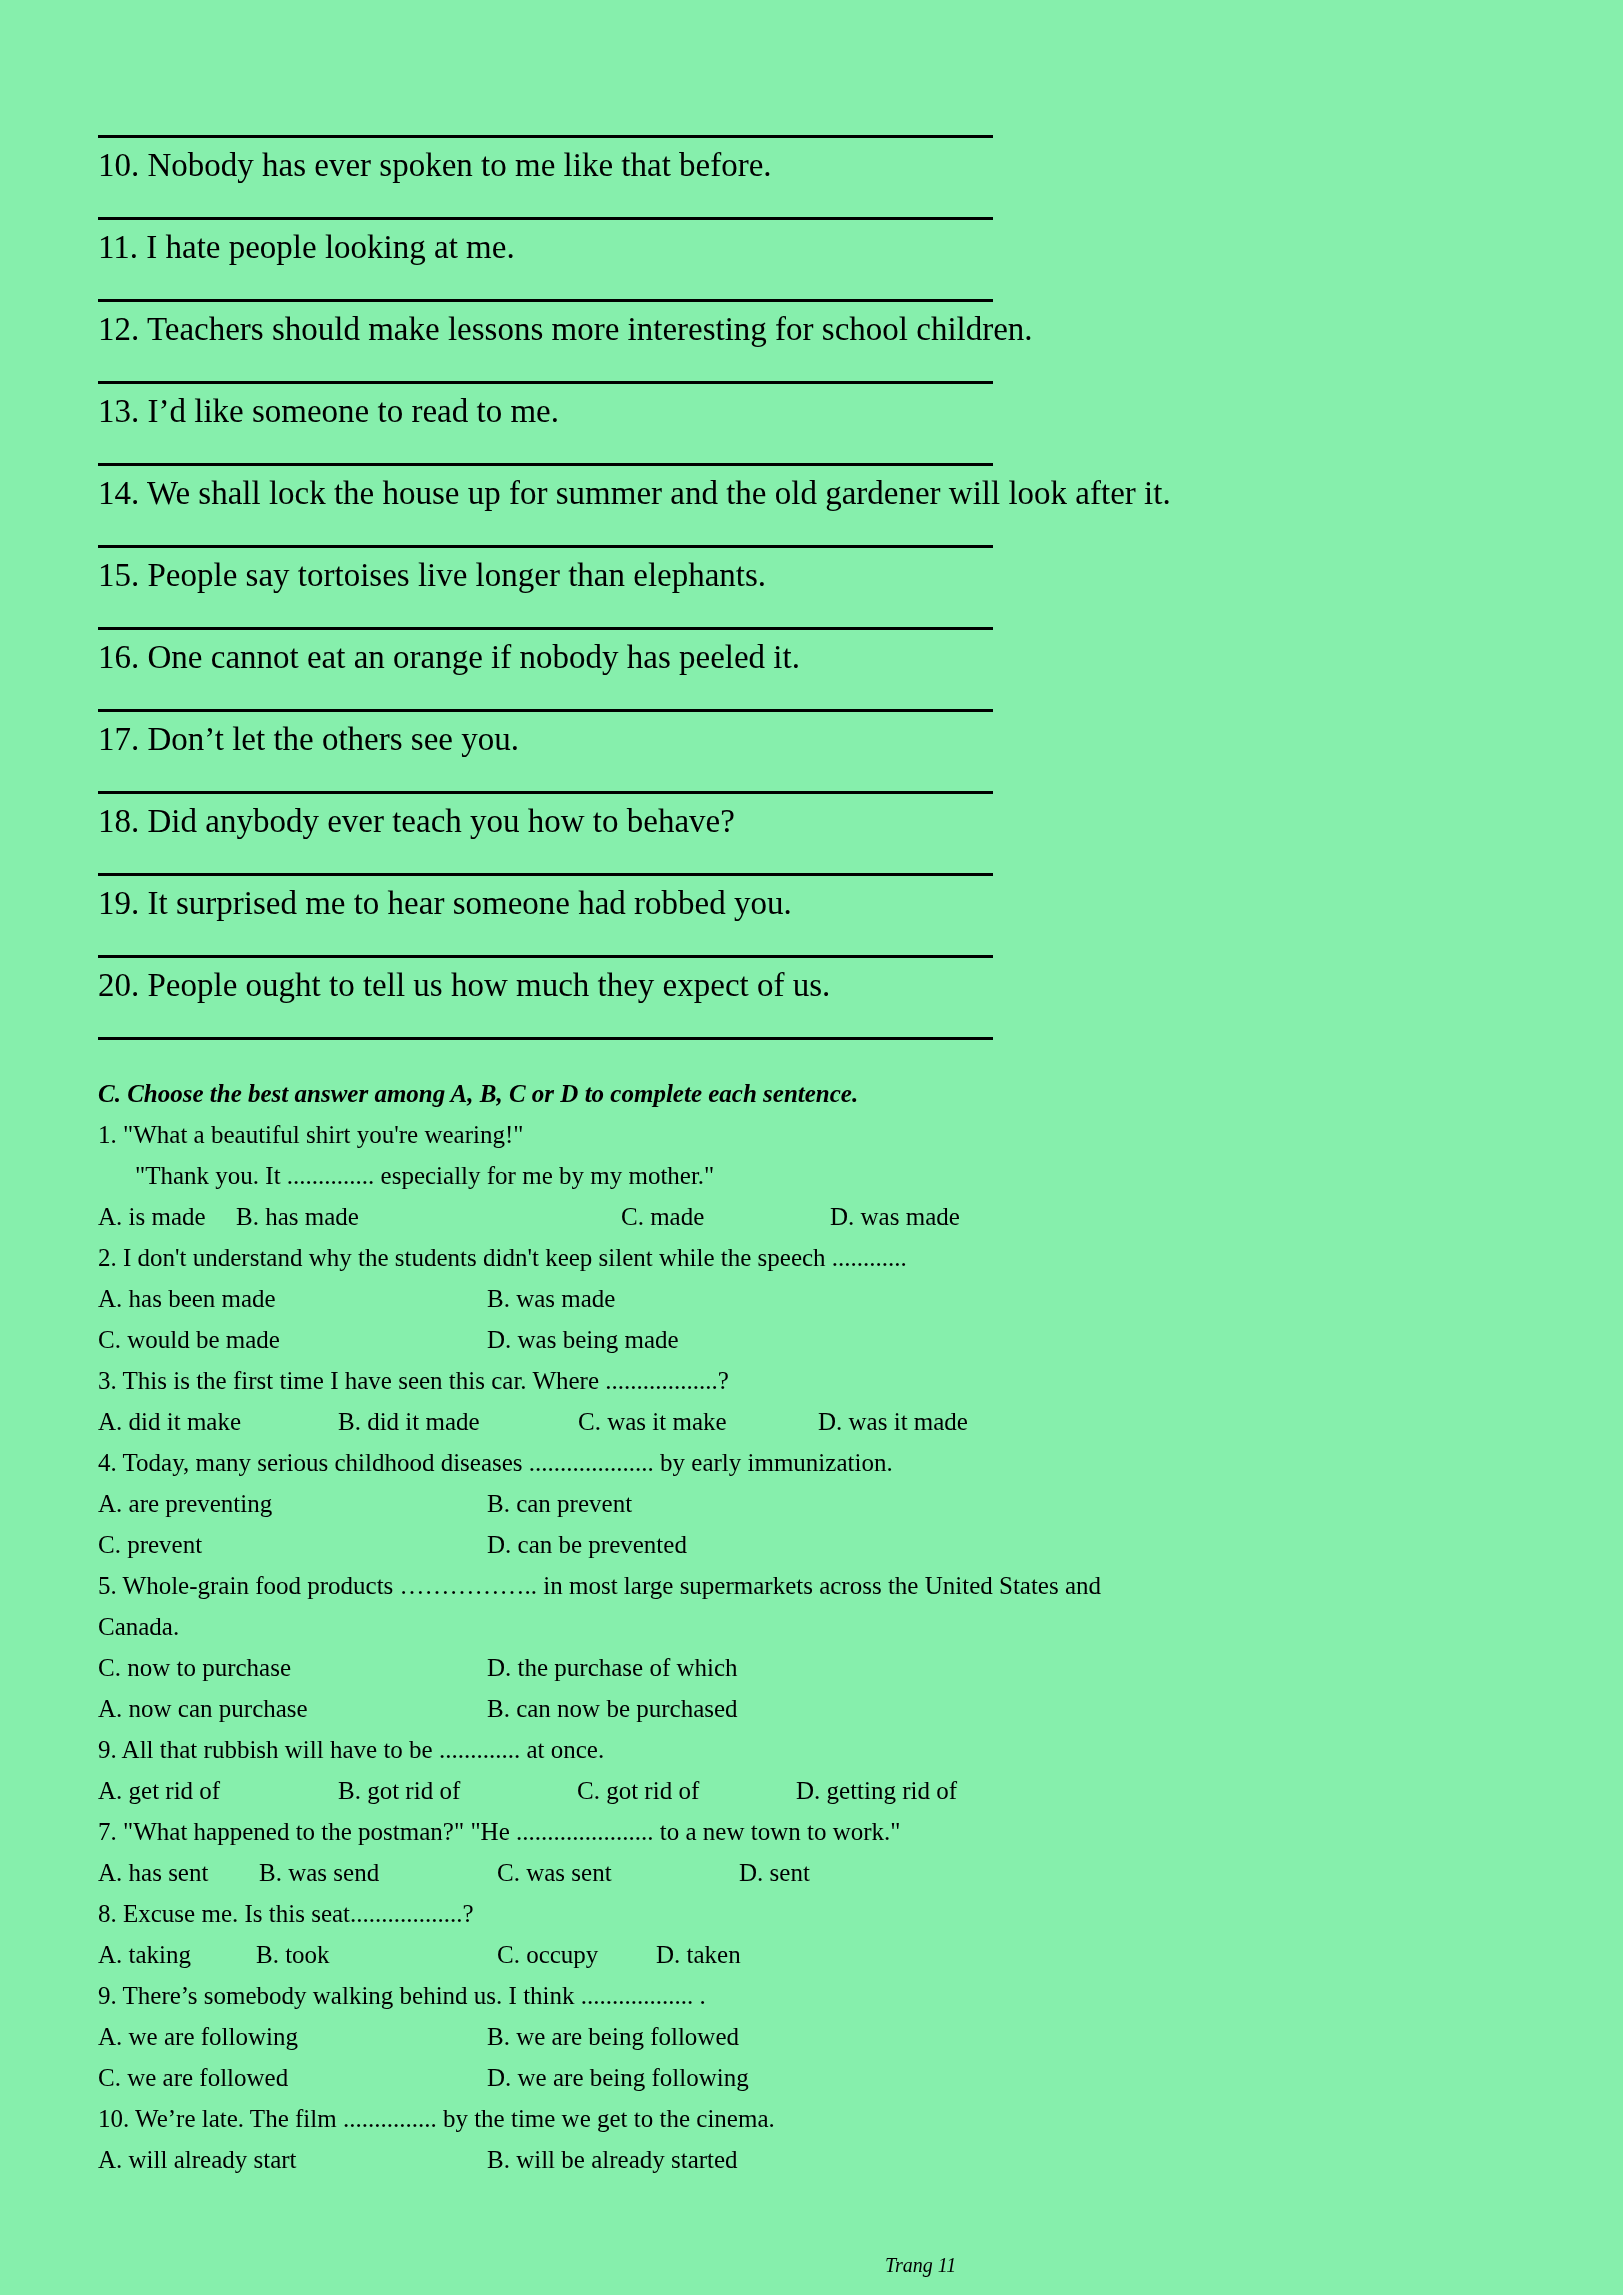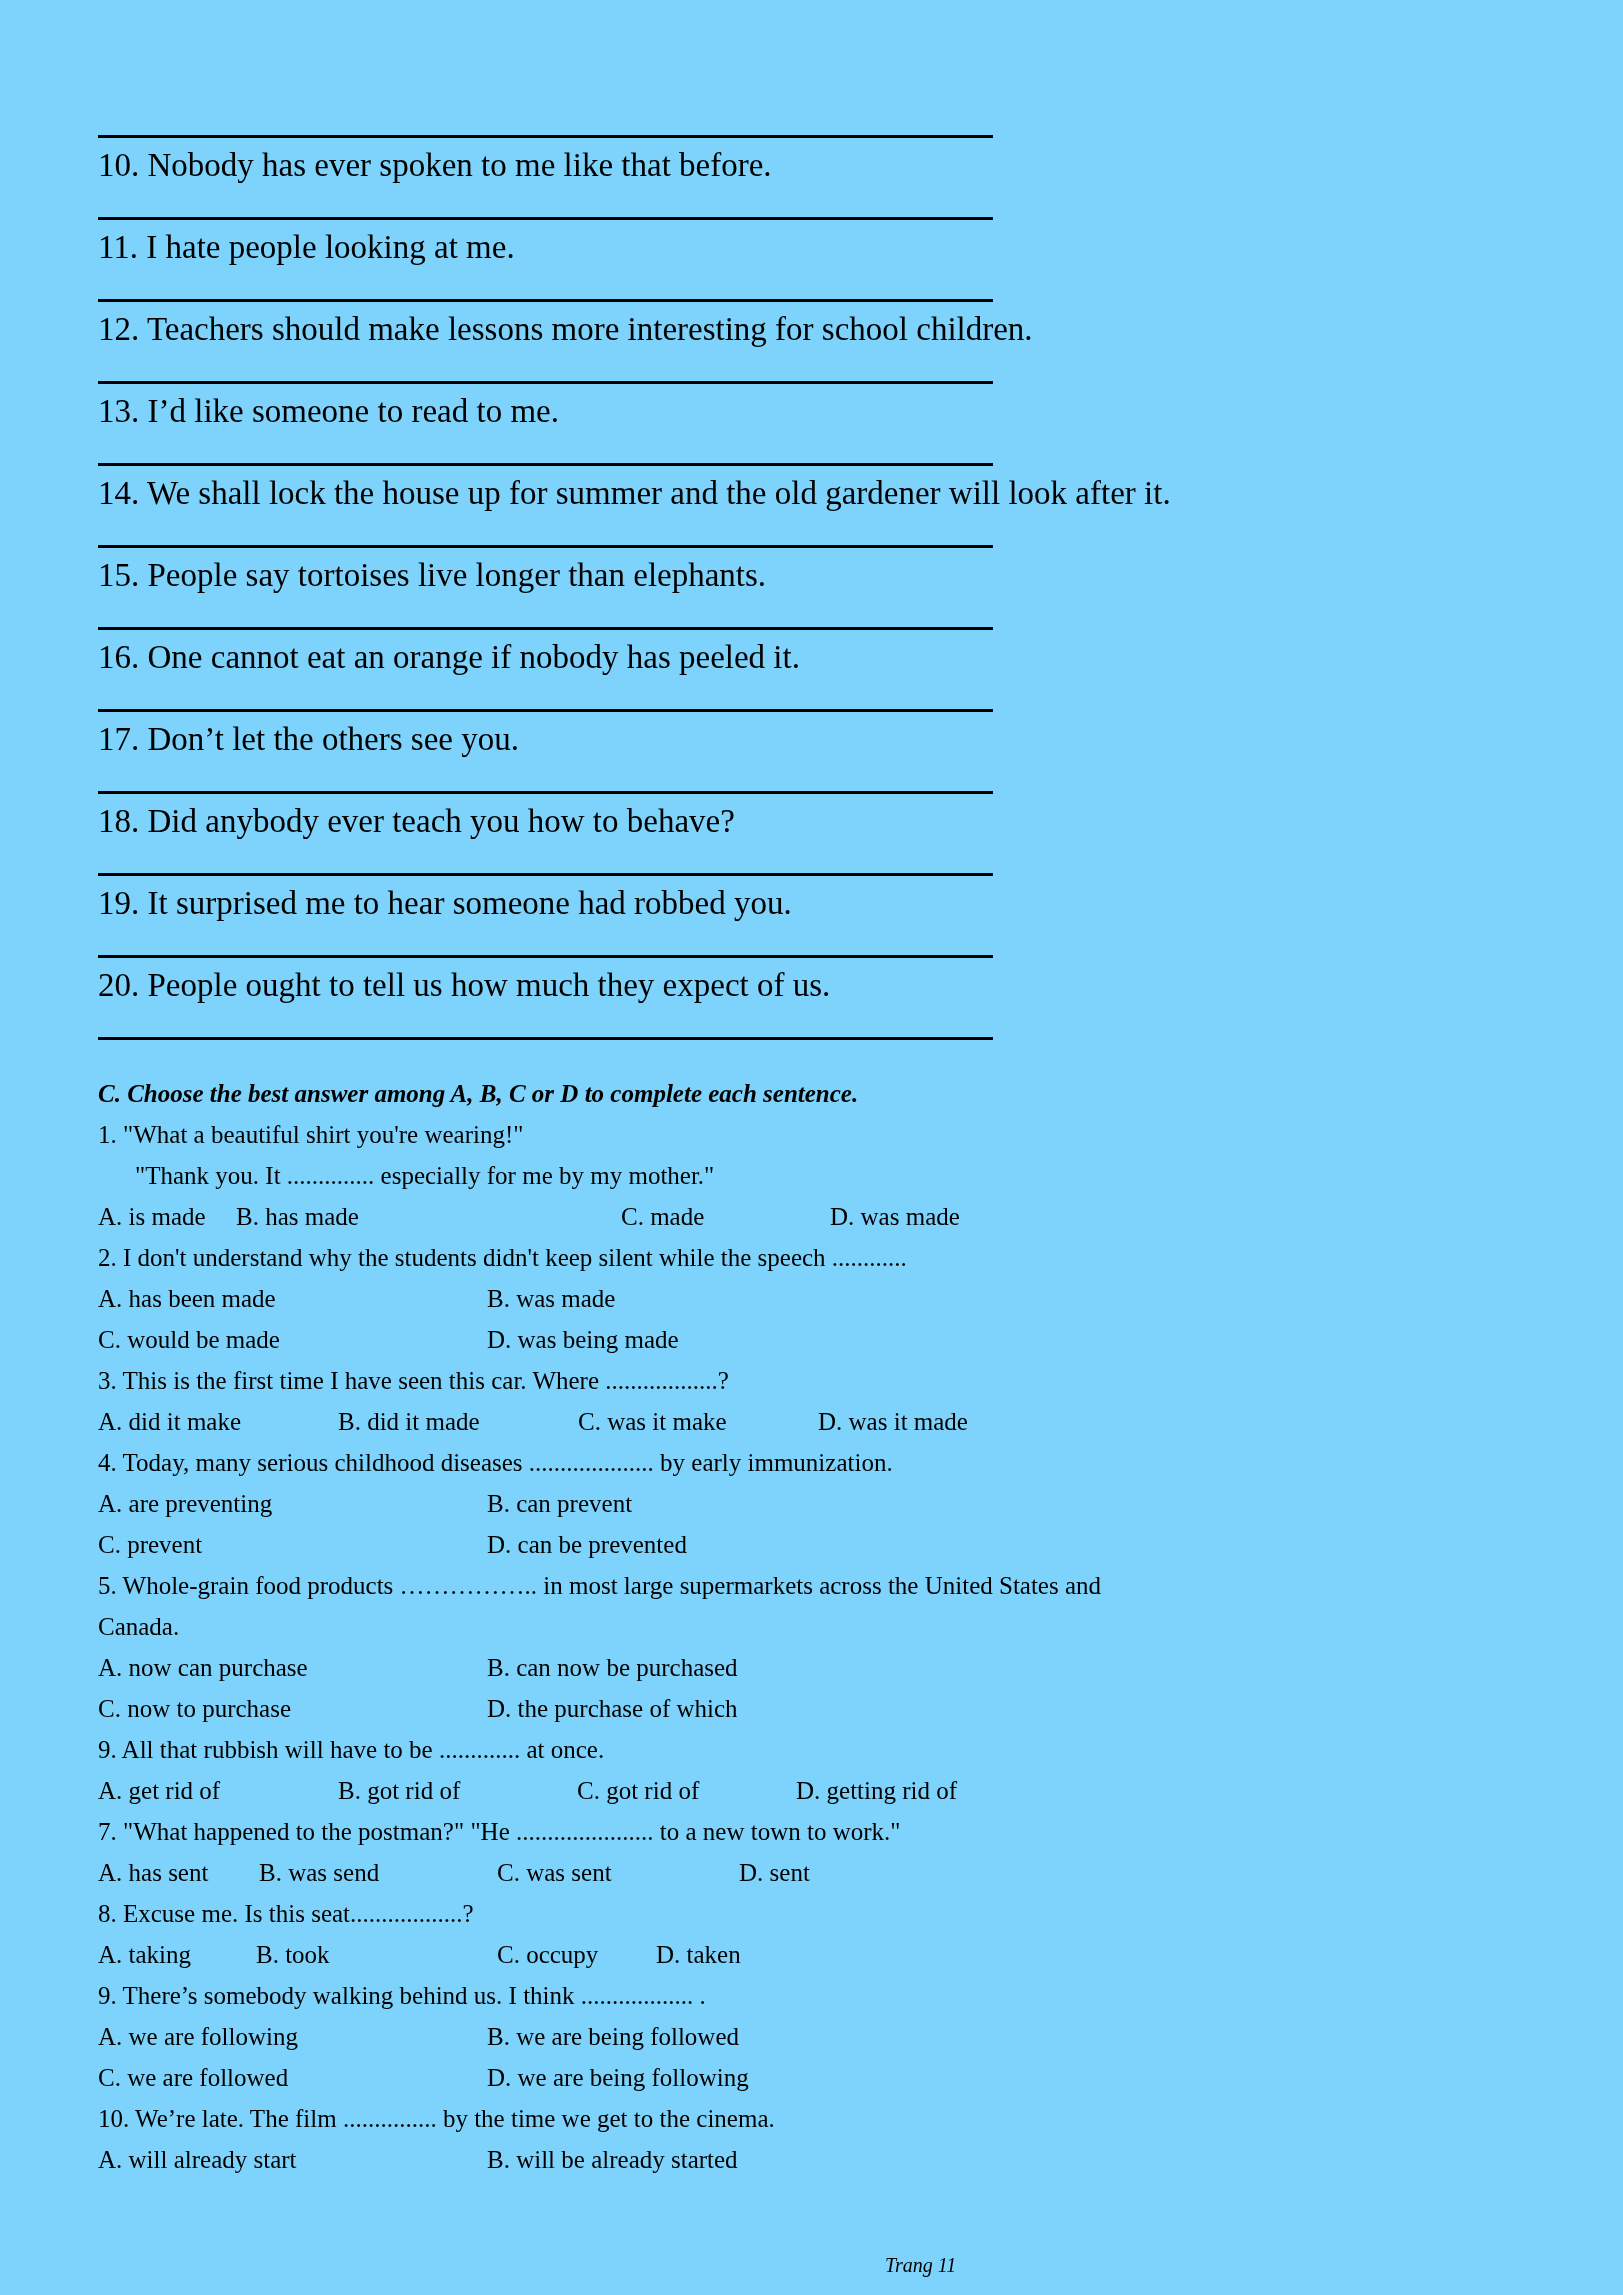--- a/index.html
+++ b/index.html
@@ -1,20 +1,20 @@
 <!DOCTYPE html>
 <html style="font-size:10.5px"><head>
 <meta charset="utf-8">
 <style>
   html,body{margin:0;padding:0;background:#e8e8e8;}
   .page{
     position:relative;
     width:1623px;
     height:2295px;
-    background:#7dd3fc;
+    background:#86efac;
     font-family:"Liberation Serif", serif;
     color:#000;
     overflow:hidden;
   }
   
   .rw{
     position:absolute;
     left:98px;
     top:135px;
     width:895px;
@@ -147,26 +147,26 @@
       <span class="opt" style="left:389px">B. can prevent</span>
     </div>
     <div class="line">
       <span class="opt" style="left:0">C. prevent</span>
       <span class="opt" style="left:389px">D. can be prevented</span>
     </div>
 
     <div class="line">5. Whole-grain food products …………….. in most large supermarkets across the United States and</div>
     <div class="line">Canada.</div>
     <div class="line">
+      <span class="opt" style="left:0">C. now to purchase</span>
+      <span class="opt" style="left:389px">D. the purchase of which</span>
+    </div>
+    <div class="line">
       <span class="opt" style="left:0">A. now can purchase</span>
       <span class="opt" style="left:389px">B. can now be purchased</span>
-    </div>
-    <div class="line">
-      <span class="opt" style="left:0">C. now to purchase</span>
-      <span class="opt" style="left:389px">D. the purchase of which</span>
     </div>
 
     <div class="line">9. All that rubbish will have to be ............. at once.</div>
     <div class="line">
       <span class="opt" style="left:0">A. get rid of</span>
       <span class="opt" style="left:240px">B. got rid of</span>
       <span class="opt" style="left:479px">C. got rid of</span>
       <span class="opt" style="left:698px">D. getting rid of</span>
     </div>
 

